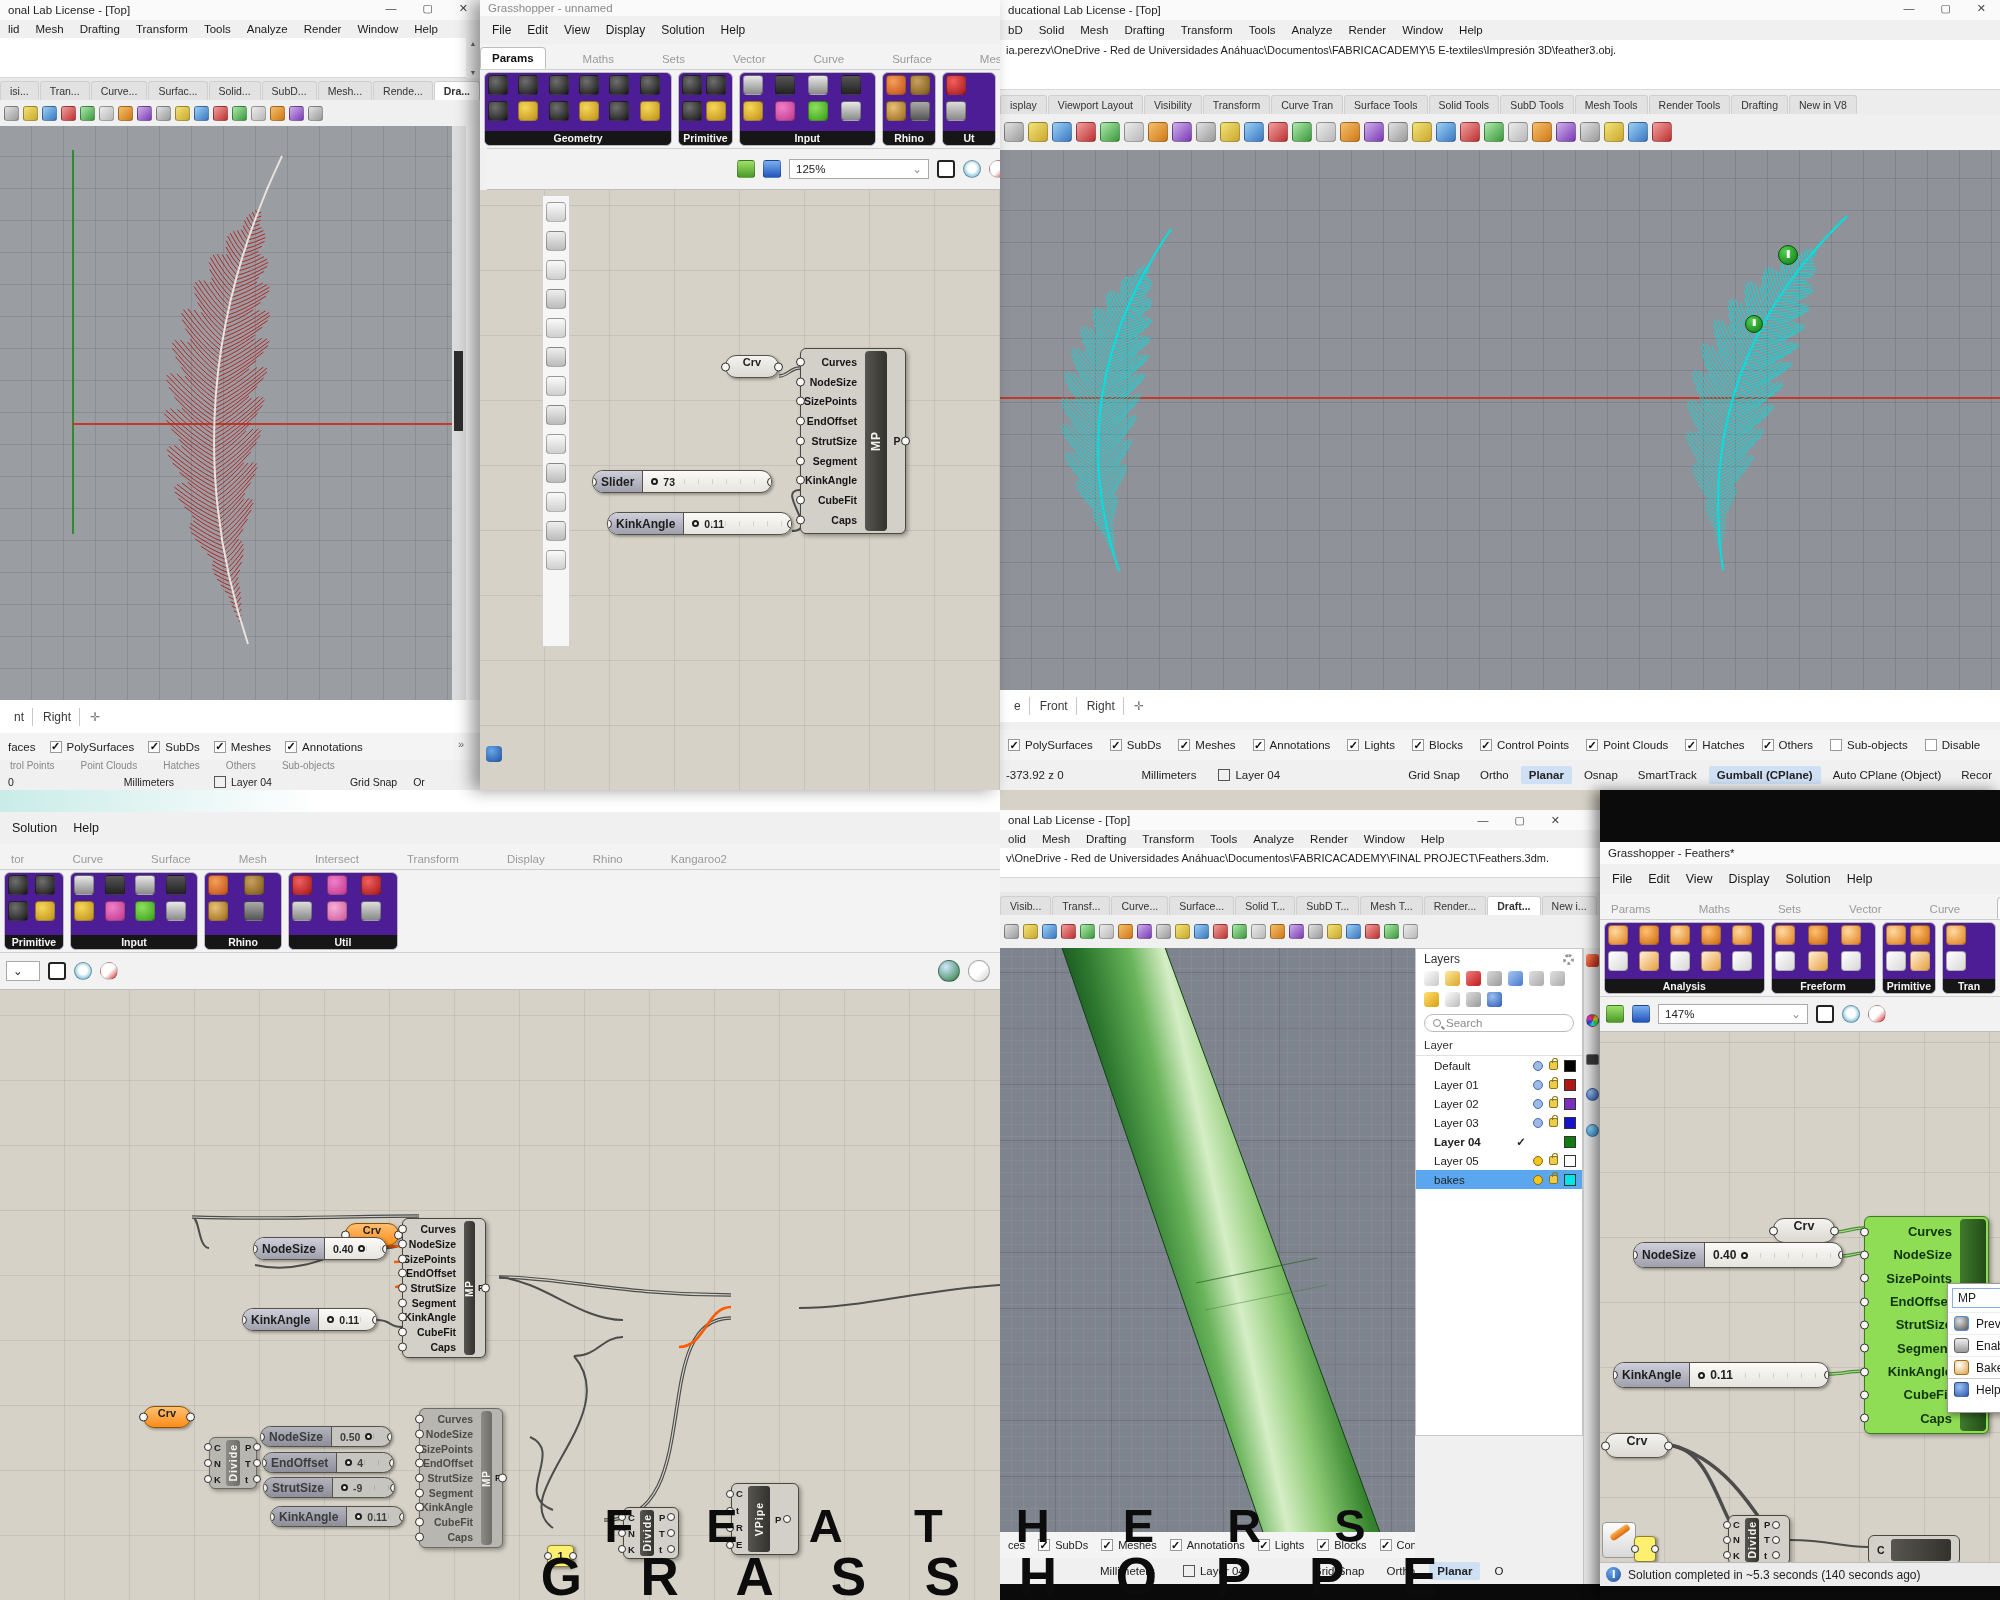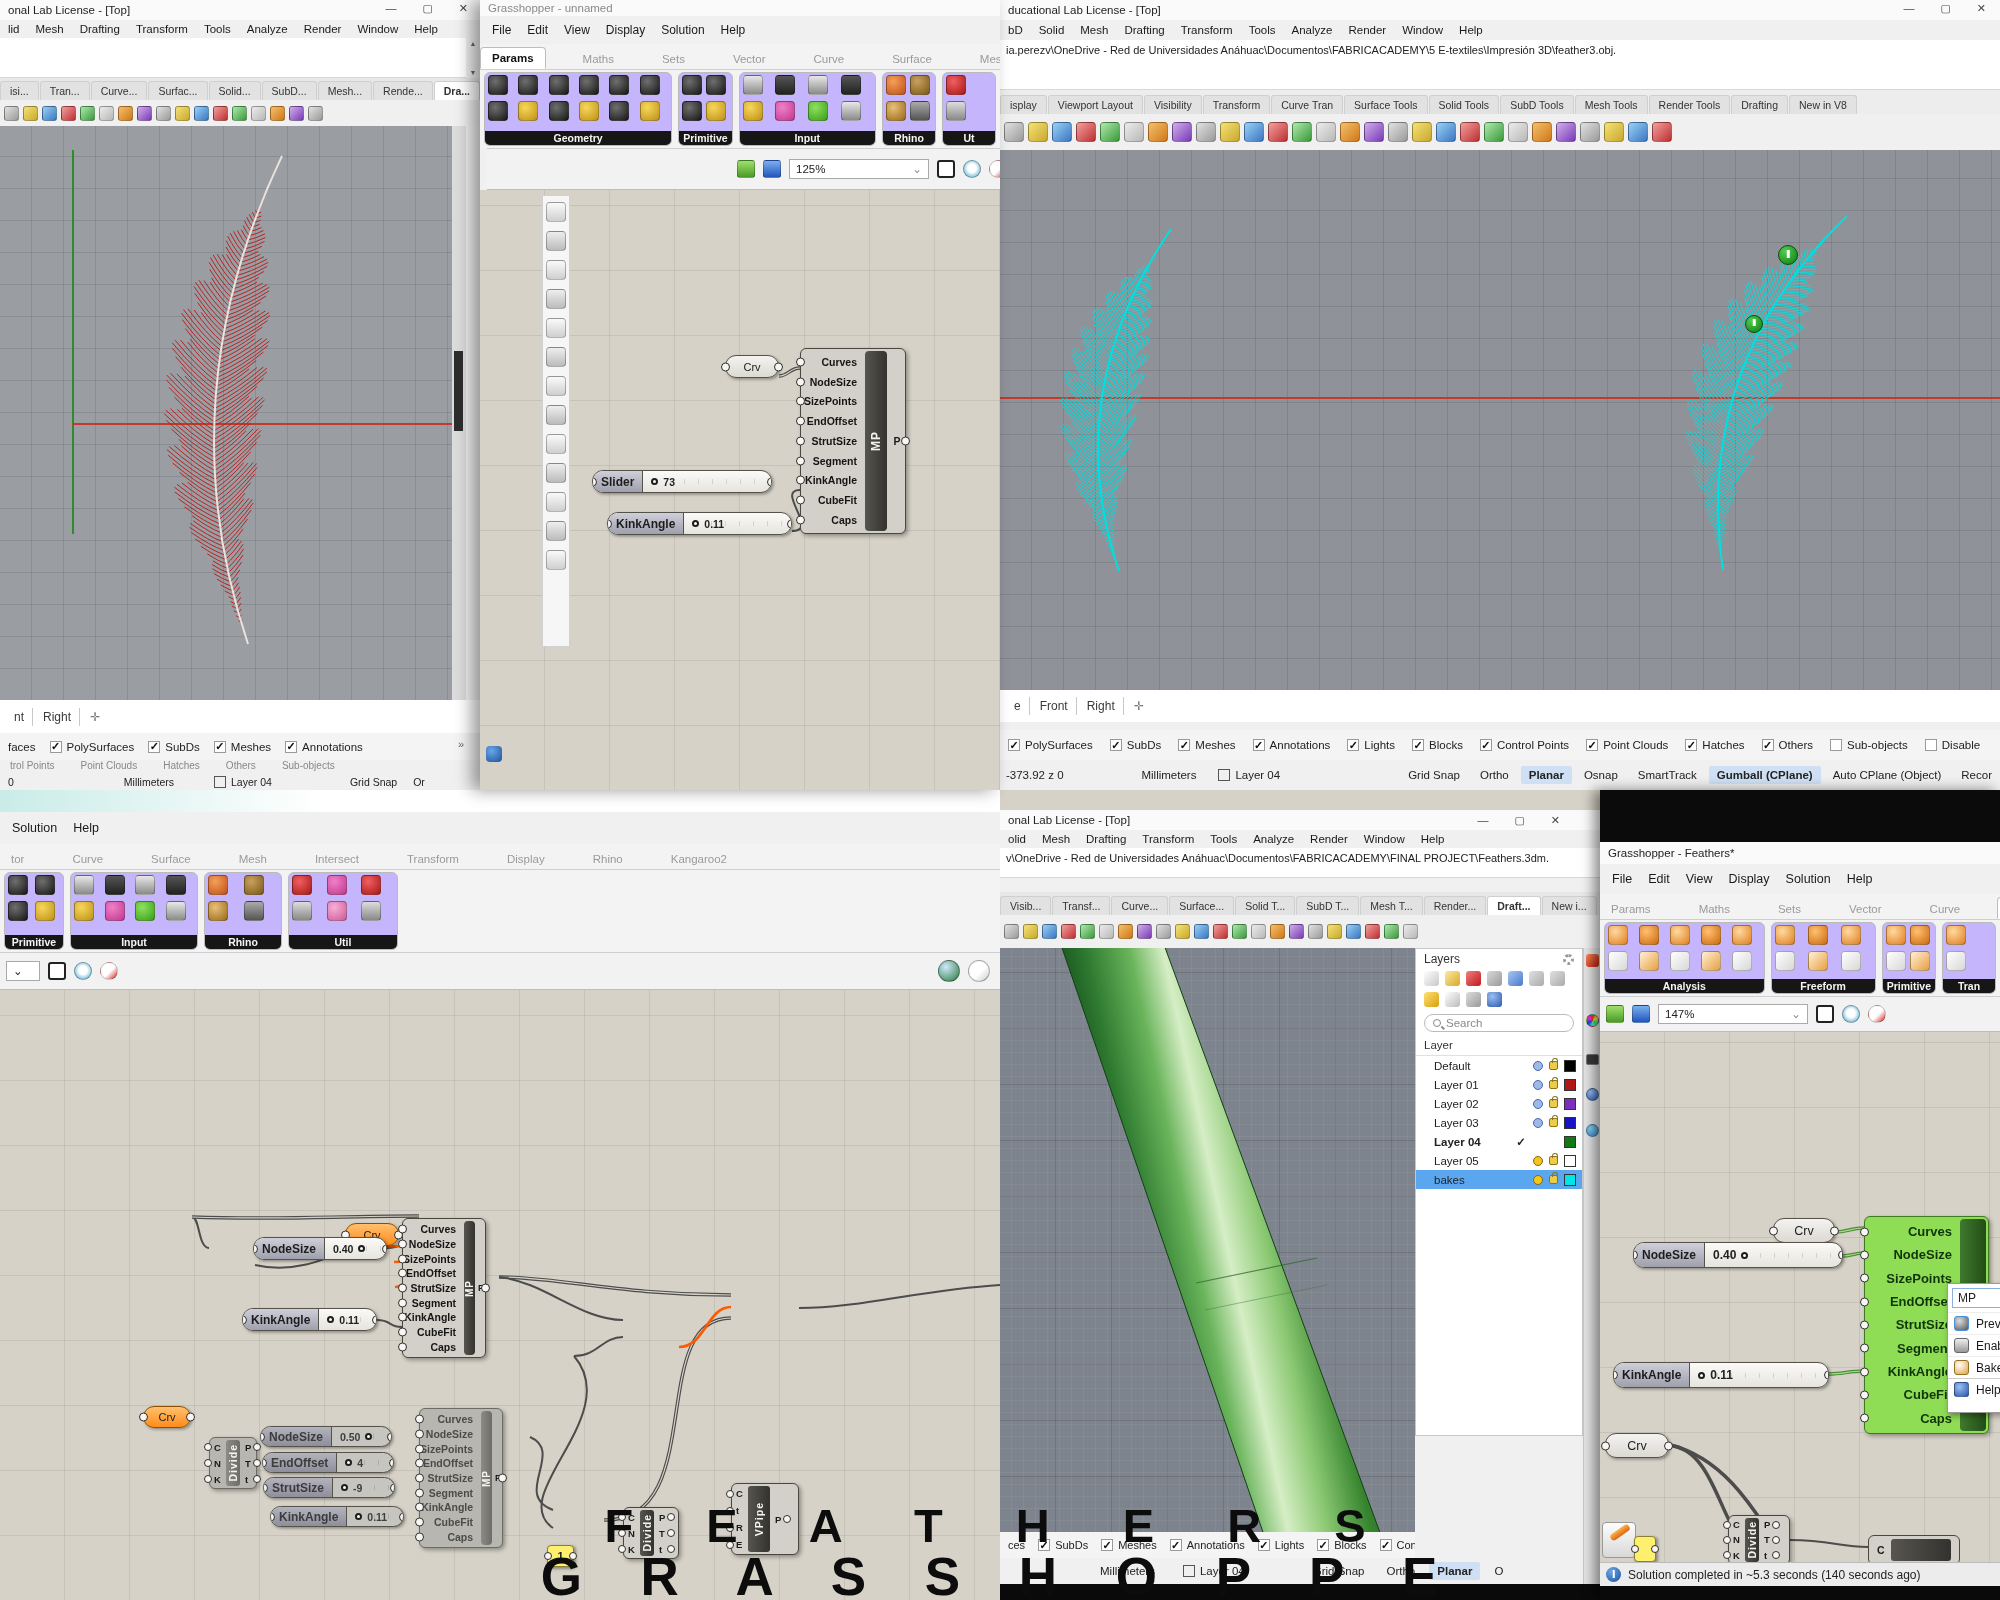--- a/index.html
+++ b/index.html
@@ -47,41 +47,41 @@
   .tg{padding:3px 8px;}
   .tg.on{background:#cfe0f5;font-weight:bold;border-radius:2px;}
   .sw{display:inline-block;width:12px;height:12px;border:1px solid #555;margin-right:5px;vertical-align:-2px;}
   .faintrow{position:absolute;font-size:10px;color:#888;display:flex;gap:26px;padding-left:10px;overflow:hidden;white-space:nowrap;}
 
   
   .ghtabs{position:absolute;display:flex;align-items:flex-end;font-size:11.5px;color:#9a9a9a;background:#f3f3f3;border-bottom:1px solid #cfcfcf;gap:26px;}
   .ghtabs span{padding:4px 11px;white-space:nowrap;}
   .ghtabs span.active{background:#fff;color:#111;font-weight:bold;border:1px solid #bdbdbd;border-bottom:1px solid #fff;border-radius:4px 4px 0 0;}
   .ghgroups{position:absolute;display:flex;gap:6px;align-items:stretch;padding:2px 4px;background:#f3f3f3;}
-  .ghgroup{border:1px solid #bbb;border-radius:6px;background:#c4b5fd;display:flex;flex-direction:column;min-width:54px;}
+  .ghgroup{border:1px solid #bbb;border-radius:6px;background:#4c1d95;display:flex;flex-direction:column;min-width:54px;}
   .ghgroup .gicons{flex:1;display:grid;grid-auto-flow:column;grid-template-rows:24px 24px;gap:2px;padding:2px 3px;}
   .ghgroup .glabel{background:#161616;color:#f5f5f5;font-size:10.5px;font-weight:bold;text-align:center;border-radius:0 0 5px 5px;padding:1px 4px;white-space:nowrap;}
   .canvasbar{position:absolute;background:#f2f2f2;border-top:1px solid #cfcfcf;border-bottom:1px solid #bdbdbd;display:flex;align-items:center;gap:8px;padding-left:6px;}
   .zoombox{background:#fff;border:1px solid #aaa;font-size:11.5px;color:#222;padding:2px 6px;display:flex;align-items:center;justify-content:space-between;}
   .mini{width:18px;height:18px;border-radius:3px;display:inline-block;border:1px solid rgba(0,0,0,.25);}
   .ghcanvas{position:absolute;background-color:#d6d2c7;
       background-image:
         repeating-linear-gradient(0deg,transparent 0 64px, rgba(0,0,0,.08) 64px 65px),
         repeating-linear-gradient(90deg,transparent 0 64px, rgba(0,0,0,.08) 64px 65px);}
   svg.wires{position:absolute;pointer-events:none;overflow:visible;}
   .wire{fill:none;stroke:#4c4c4c;stroke-width:2;}
   .wire2{fill:none;stroke:#4c4c4c;stroke-width:3.5;}
   .wirein{fill:none;stroke:#d6d2c7;stroke-width:1.2;}
   .wiresel{fill:none;stroke:#ff5a00;stroke-width:2.6;}
   .wireg{fill:none;stroke:#4e8f3c;stroke-width:3.5;}
   .wireg2{fill:none;stroke:#a8d98a;stroke-width:1.2;}
 
   
   .pill{position:absolute;background:linear-gradient(#f4f3f0,#dcd9d2);border:1.5px solid #55524c;border-radius:11px;
-        display:flex;align-items:center;justify-content:center;font-size:11px;font-weight:normal;color:#222;
+        display:flex;align-items:flex-start;justify-content:center;font-size:11px;font-weight:bold;color:#222;
         box-shadow:1.5px 1.5px 3px rgba(0,0,0,.35);}
   .pill.orange{background:linear-gradient(#ffc070,#ff8c1a);border-color:#8a5200;}
   .pill:before,.pill:after{content:'';position:absolute;top:50%;width:7px;height:7px;border-radius:50%;
         background:#f7f6f2;border:1.5px solid #2f2f2f;transform:translateY(-50%);}
   .pill:before{left:-5px;} .pill:after{right:-5px;}
   .panel-y{position:absolute;background:#ffef6e;border:1.5px solid #8a8030;border-radius:4px;display:flex;align-items:center;justify-content:center;font-size:11px;font-weight:bold;box-shadow:1.5px 1.5px 3px rgba(0,0,0,.35);}
   .panel-y:before,.panel-y:after{content:'';position:absolute;top:50%;width:6px;height:6px;border-radius:50%;background:#f7f6f2;border:1.5px solid #2f2f2f;transform:translateY(-50%);}
   .panel-y:before{left:-4px;}.panel-y:after{right:-4px;}
 
   .slider{position:absolute;display:flex;border:1.5px solid #55524c;border-radius:11px;overflow:hidden;height:23px;

